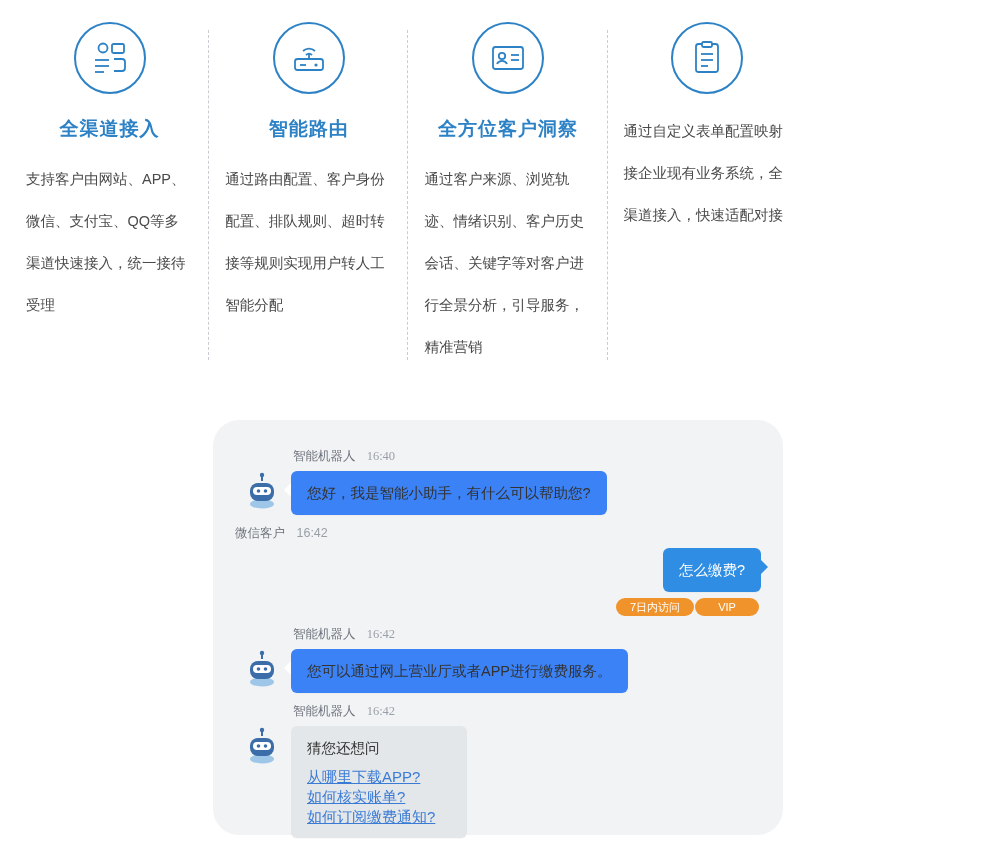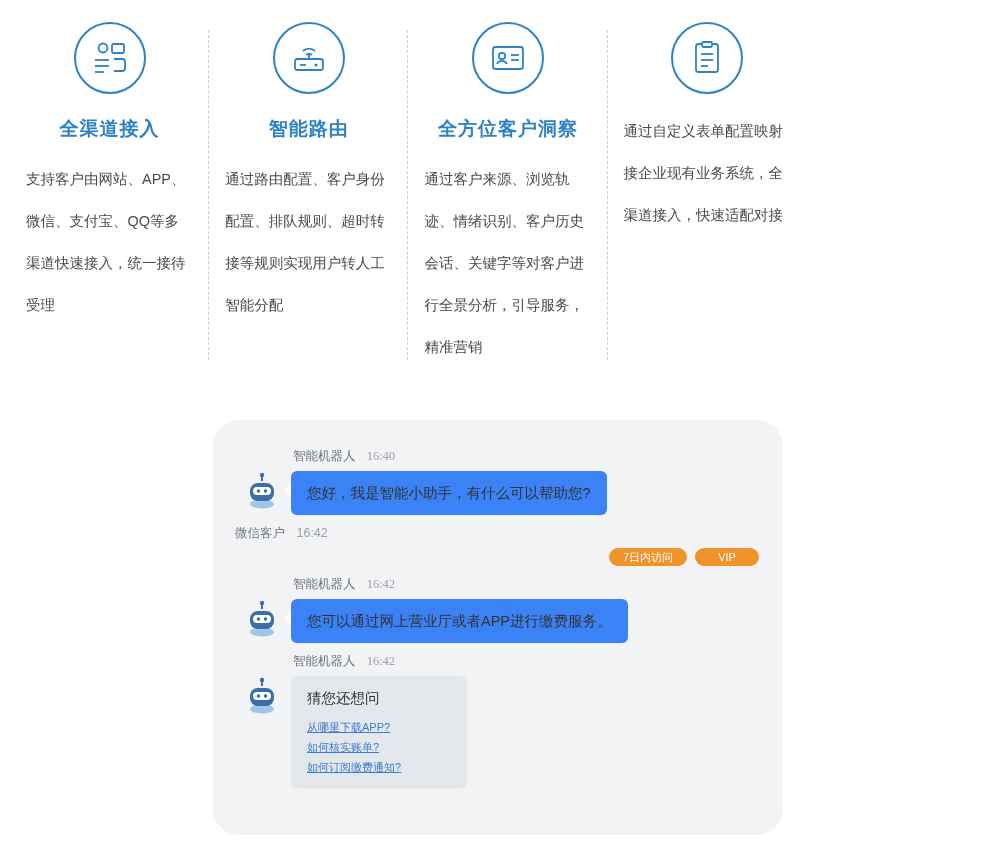--- a/index.html
+++ b/index.html
@@ -127,42 +127,42 @@
     border-top: 7px solid transparent;
     border-bottom: 7px solid transparent;
     border-left: 7px solid #2f8de4;
   }
   .bubble.grey {
     background: #e4e7ea;
   }
   .tags {
     display: flex;
     justify-content: flex-end;
-    gap: 8px;
+    gap: 1px;
     margin-top: 6px;
     padding-right: 2px;
   }
   .tag {
     background: #f0932b;
     color: #fff;
     font-size: 11px;
     line-height: 16px;
     border-radius: 9px;
     padding: 1px 14px;
     min-width: 64px;
     text-align: center;
   }
   .suggest-title {
     font-size: 14.5px;
     color: #333;
     margin-bottom: 8px;
   }
   .suggest-link {
     display: block;
-    font-size: 11px;
+    font-size: 15px;
     line-height: 20px;
     color: #3a7bd5;
     text-decoration: underline;
   }
 </style>
 </head>
 <body>
 
 <div class="page">
 
@@ -252,20 +252,23 @@
           </svg>
         </div>
         <div class="bubble left">您好，我是智能小助手，有什么可以帮助您?</div>
       </div>
     </div>
 
     <div class="msg-row">
       <div class="meta right">
         <span class="name">微信客户</span>
         <span class="time">16:42</span>
+      </div>
+      <div class="line right">
+        <div class="bubble blue">怎么缴费?</div>
       </div>
       <div class="tags">
         <span class="tag">7日内访问</span>
         <span class="tag">VIP</span>
       </div>
     </div>
 
     <div class="msg-row">
       <div class="meta left">
         <span class="name">智能机器人</span>

